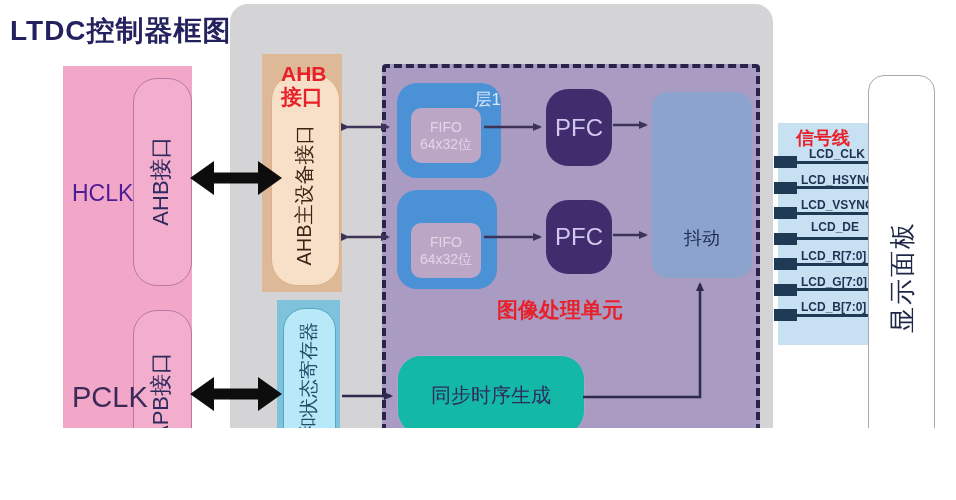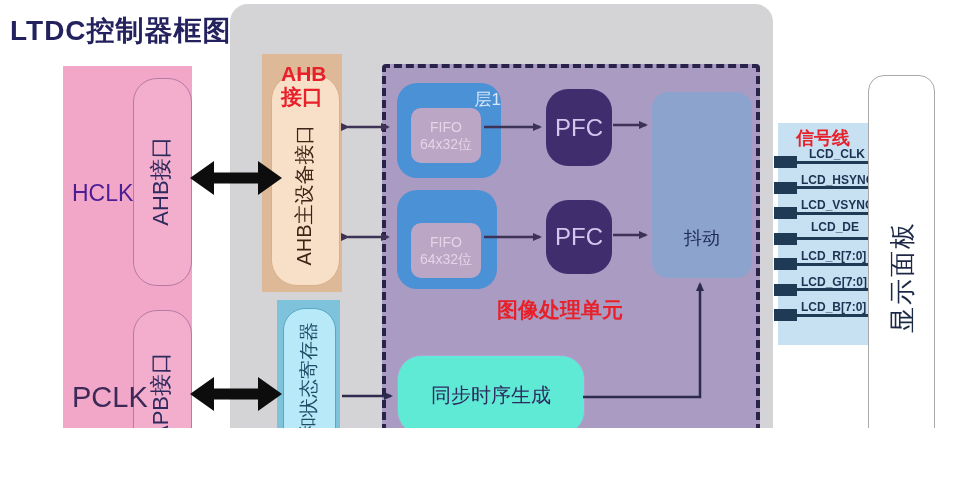--- a/index.html
+++ b/index.html
@@ -60,21 +60,21 @@
 
   .pfc{position:absolute;background:#3f2d6e;border-radius:22px;color:#d3c6ee;
        font-size:24px;display:flex;align-items:center;justify-content:center;}
   #pfc1{left:546px;top:89px;width:66px;height:77px;}
   #pfc2{left:546px;top:200px;width:66px;height:74px;}
 
   #blend-block{left:652px;top:92px;width:100px;height:186px;background:#8ca3cd;border-radius:16px;}
   #blend-label{left:652px;top:130px;width:100px;text-align:center;font-size:18px;color:#1d2a52;}
   #dither-label{left:652px;top:226px;width:100px;text-align:center;font-size:18px;color:#1d2a52;}
 
-  #sync-block{left:397px;top:355px;width:186px;height:78px;background:#5eead4;
+  #sync-block{left:397px;top:355px;width:186px;height:78px;background:#14b8a6;
               border:1px solid #b49fd0;border-radius:24px;display:flex;
               align-items:center;justify-content:center;font-size:20px;color:#2e2a5e;}
 
   
   #signal-panel{left:778px;top:123px;width:90px;height:222px;background:#c7e1f2;}
   #signal-label{left:778px;top:126px;width:90px;text-align:center;font-size:18px;}
   .signal-row{position:absolute;}
   .signal-bar{position:absolute;left:774px;width:23px;height:12px;background:#1e3a55;}
   .signal-line{position:absolute;left:796px;width:72px;height:3px;background:#1e3a55;}
   .signal-name{position:absolute;left:801px;font-size:12px;font-weight:600;color:#1d3150;}

